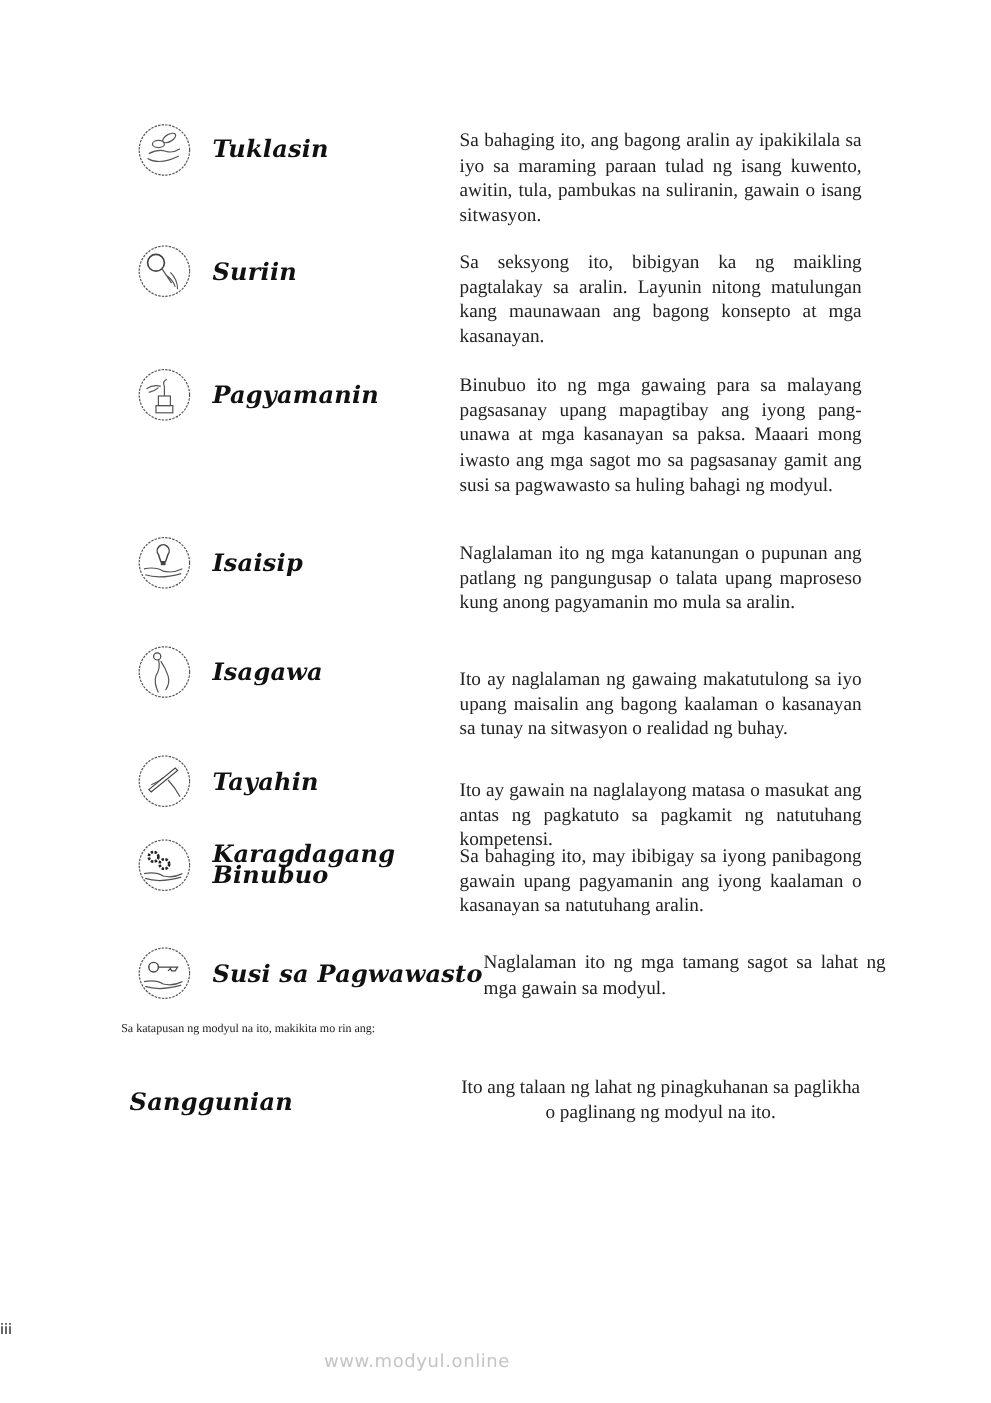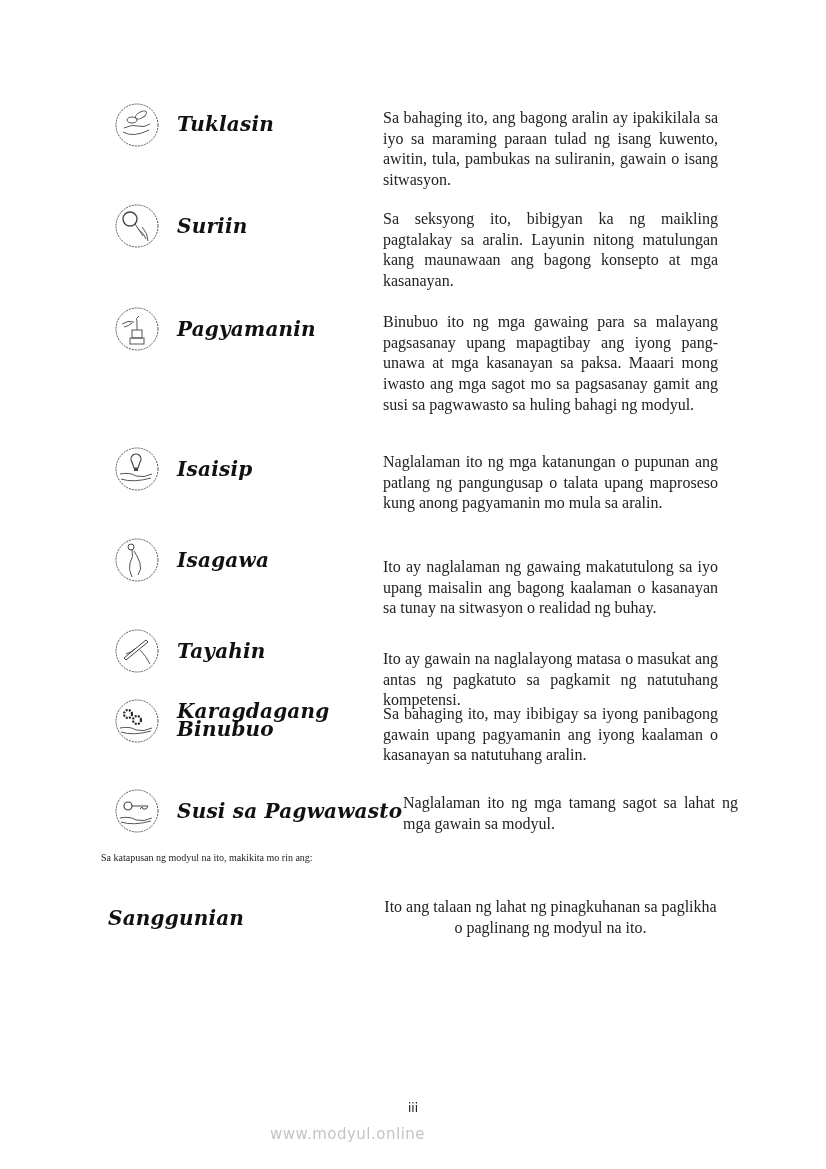--- a/index.html
+++ b/index.html
@@ -9,21 +9,21 @@
   .icon { position: absolute; left: 114px; width: 46px; height: 46px; }
   .icon svg { width: 46px; height: 46px; display: block; }
   .label { position: absolute; left: 177px; font-family: "DejaVu Serif", serif;
            font-weight: bold; font-style: italic; font-size: 20px; line-height: 18px;
            color: #111; letter-spacing: 0.2px; }
   .desc { position: absolute; left: 383px; width: 335px; font-size: 16px;
           line-height: 20.7px; text-align: justify; color: #222;
           font-family: "Liberation Serif", serif; }
   .intro { position: absolute; left: 101px; top: 852px; font-size: 10px;
            font-family: "Liberation Serif", serif; color: #222; }
-  .page-num { position: absolute; top: 1101px; left: 0; width: 826px; text-align: center;
+  .page-num { position: absolute; top: 1101px; left: 0; width: 826px; text-align: left;
               font-family: "DejaVu Sans", sans-serif; font-size: 12px; color: #111; }
   .watermark { position: absolute; top: 1125px; left: 0; width: 695px; text-align: center;
                font-family: "DejaVu Sans", sans-serif; font-size: 15px; color: #c4c4c4;
                letter-spacing: 0.5px; }
 </style>
 </head>
 <body>
 
 <div class="row" style="top:102px;">
   <div class="icon" style="top:0;">

